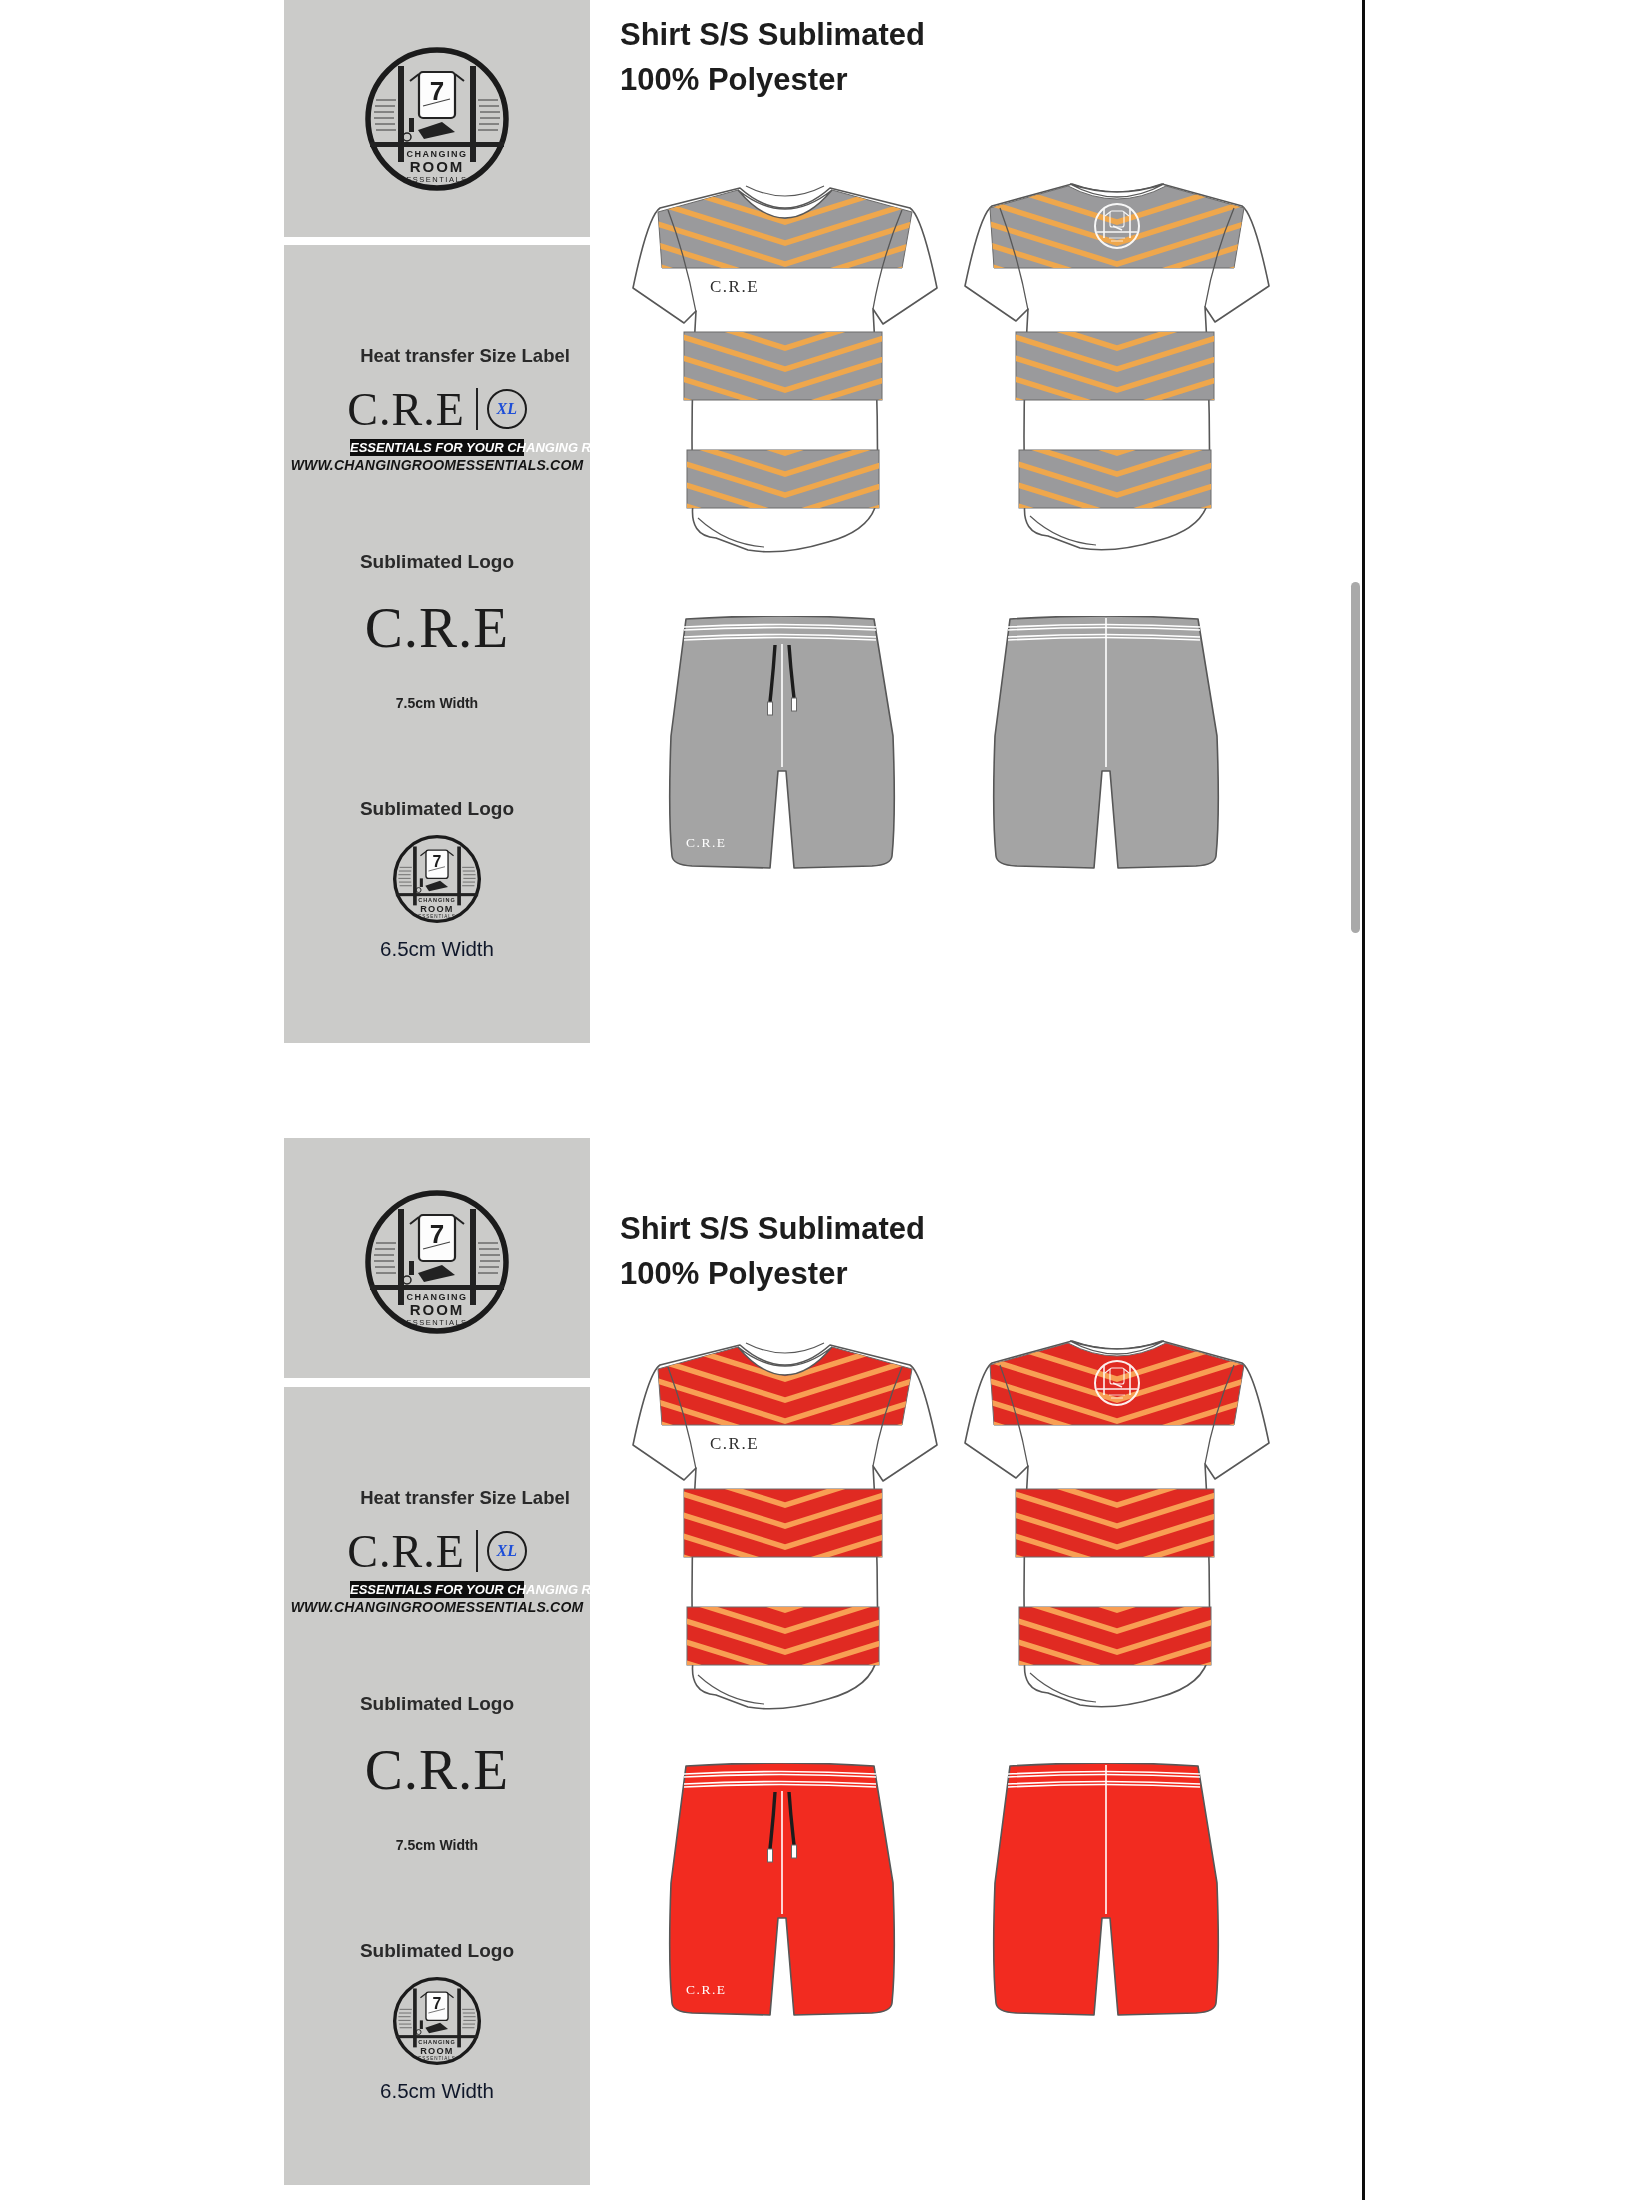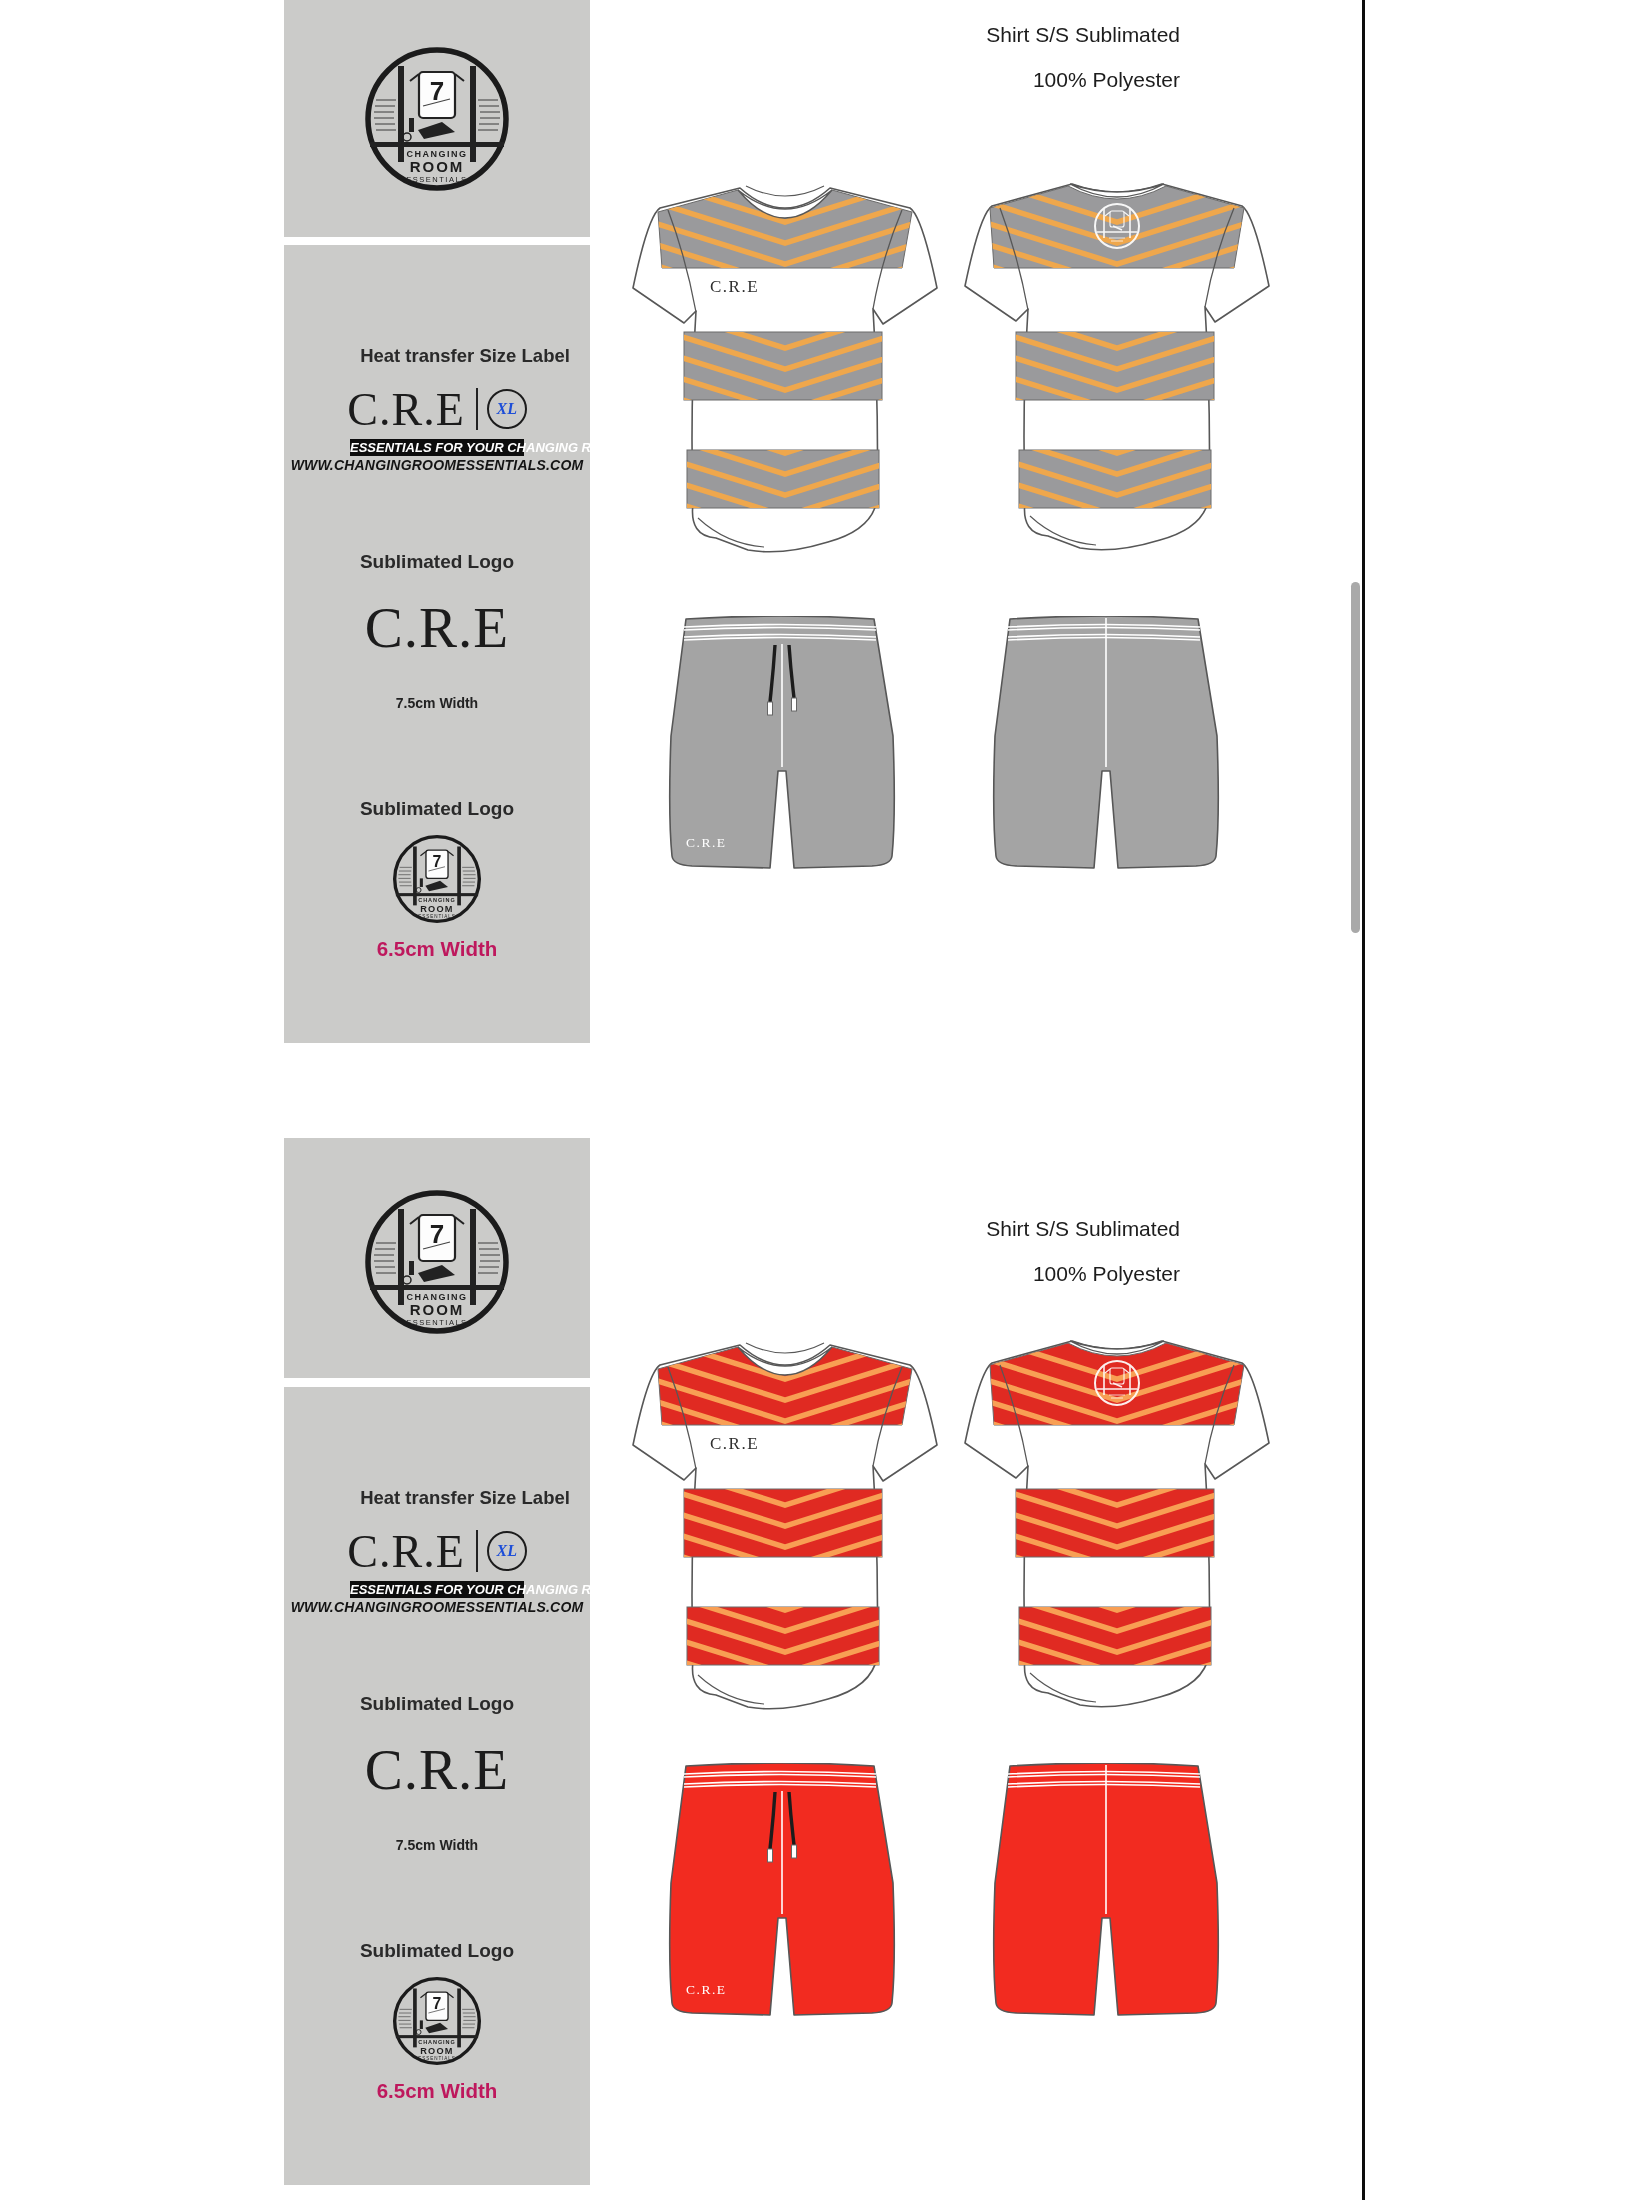--- a/index.html
+++ b/index.html
@@ -24,23 +24,23 @@
             font-family:"Liberation Serif",serif;font-style:italic;font-weight:bold;font-size:16px;color:#1d4ed8;}
   .blackbar{top:194px;left:50% !important;transform:translateX(-50%);width:174px !important;height:17px;
             background:#0d0d0d;color:#fff;font-size:13px;font-weight:bold;font-style:italic;
             line-height:17px;white-space:nowrap;}
   .web{top:212px;font-size:14px;font-weight:bold;font-style:italic;color:#141414;letter-spacing:.2px;}
   .sub1{top:306px;font-size:19px;font-weight:bold;color:#2a2a2a;}
   .crebig{top:350px;font-family:"Liberation Serif",serif;font-size:57px;color:#1c1c1c;letter-spacing:1px;}
   .w75{top:450px;font-size:14px;font-weight:bold;color:#222;}
   .sub2{top:553px;font-size:19px;font-weight:bold;color:#2a2a2a;}
   .minilogo{top:588px;left:50% !important;transform:translateX(-50%);width:92px !important;height:92px;}
-  .w65{top:692px;font-size:20.5px;font-weight:bold;color:#be185d;}
-  .title{position:absolute;left:620px;width:560px;text-align:right;
-         font-size:21px;font-weight:normal;line-height:45px;color:#1d1d1d;}
+  .w65{top:692px;font-size:20.5px;font-weight:normal;color:#0f172a;}
+  .title{position:absolute;left:620px;width:560px;text-align:left;
+         font-size:31px;font-weight:bold;line-height:45px;color:#1d1d1d;}
   #title-1{top:12px;} #title-2{top:1206px;}
   .garment{position:absolute;}
   .divider{position:absolute;left:1362px;top:0;width:3px;height:2200px;background:#0c0c0c;}
   .scrollbar{position:absolute;left:1351px;top:582px;width:9px;height:351px;border-radius:5px;background:#a9a9a9;}
 </style>
 </head>
 <body>
 
 <div class="page">
 

